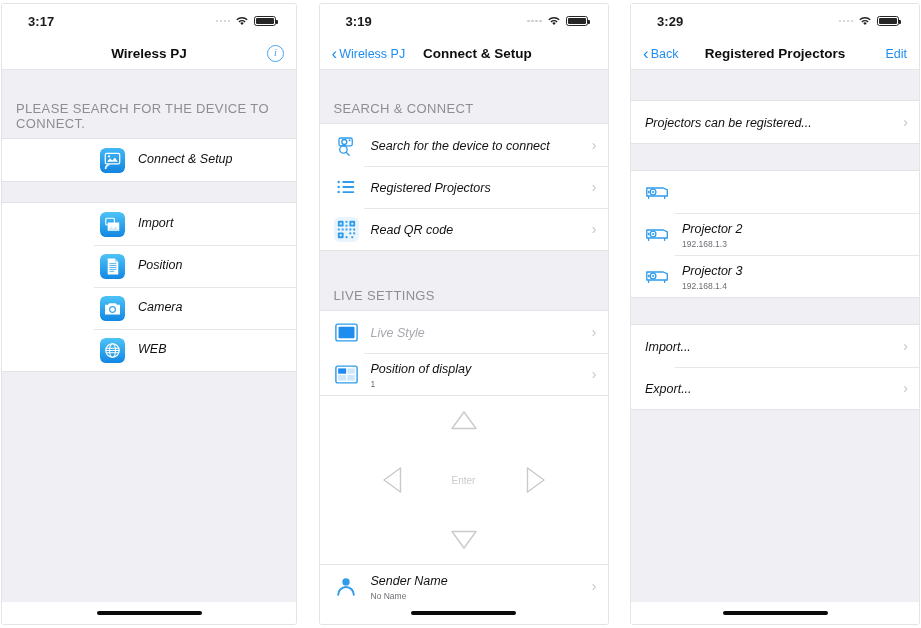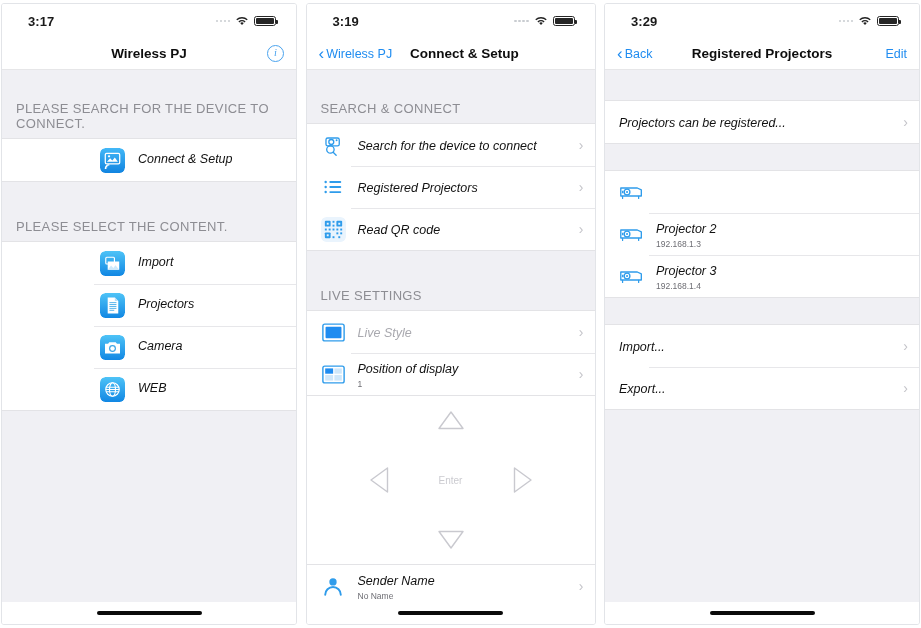--- a/index.html
+++ b/index.html
@@ -23,21 +23,21 @@
     position: relative;
     width: 296px; height: 622px;
     background: #ffffff;
     border-radius: 3px;
     border: 1px solid #e2e4e8;
     overflow: hidden;
     display: flex;
     flex-direction: column;
   }
   .phone.p2 { width: 290px; }
-  .phone.p3 { width: 316px; }
+  .phone.p3 { width: 290px; }
 
   
   .statusbar {
     height: 34px;
     flex: 0 0 34px;
     display: flex;
     align-items: center;
     justify-content: space-between;
     padding: 0 20px 0 26px;
     background: #ffffff;
@@ -287,21 +287,20 @@
                 <path d="M5.6 21.2a3.6 3.6 0 0 1 3.6-3.6M5.6 21.2a1.7 1.7 0 0 1 1.7-1.7" fill="none" stroke="#fff" stroke-width="1.2" stroke-linecap="round"></path>
                 <circle cx="5.9" cy="21" r="0.9" fill="#fff"></circle>
               </svg>
             </span>
             <span class="title">Connect &amp; Setup</span>
           </div>
         </div>
       </div>
 
       <div class="gap h20"></div>
-      <div class="section-header pt">PLEASE SELECT THE CONTENT.</div>
       <div class="group">
 
         <div class="row centered indent">
           <div class="inner">
             <span class="rowicon">
               <svg class="tile" viewBox="0 0 26 26">
                 <defs>
                     <linearGradient id="g2" x1="0" y1="0" x2="0" y2="1">
                       <stop offset="0" stop-color="#4ec3f7"></stop>
                       <stop offset="1" stop-color="#1187e3"></stop>
@@ -328,21 +327,21 @@
                     </linearGradient>
                   </defs>
                 <rect width="26" height="26" rx="5.5" fill="url(#g3)"></rect>
                 <path d="M8 4.8h7.5L19 8.3v13H8z" fill="#fff"></path>
                 <path d="M15.4 4.8 19 8.3h-3.6z" fill="#b9dff8"></path>
                 <g stroke="#3fa9e8" stroke-width="0.9">
                   <path d="M9.8 10h7.3M9.8 12h7.3M9.8 14h7.3M9.8 16h7.3M9.8 18h5"></path>
                 </g>
               </svg>
             </span>
-            <span class="title">Projectors</span>
+            <span class="title">Position</span>
           </div>
         </div>
 
         <div class="row centered indent">
           <div class="inner">
             <span class="rowicon">
               <svg class="tile" viewBox="0 0 26 26">
                 <defs>
                     <linearGradient id="g5" x1="0" y1="0" x2="0" y2="1">
                       <stop offset="0" stop-color="#4ec3f7"></stop>

